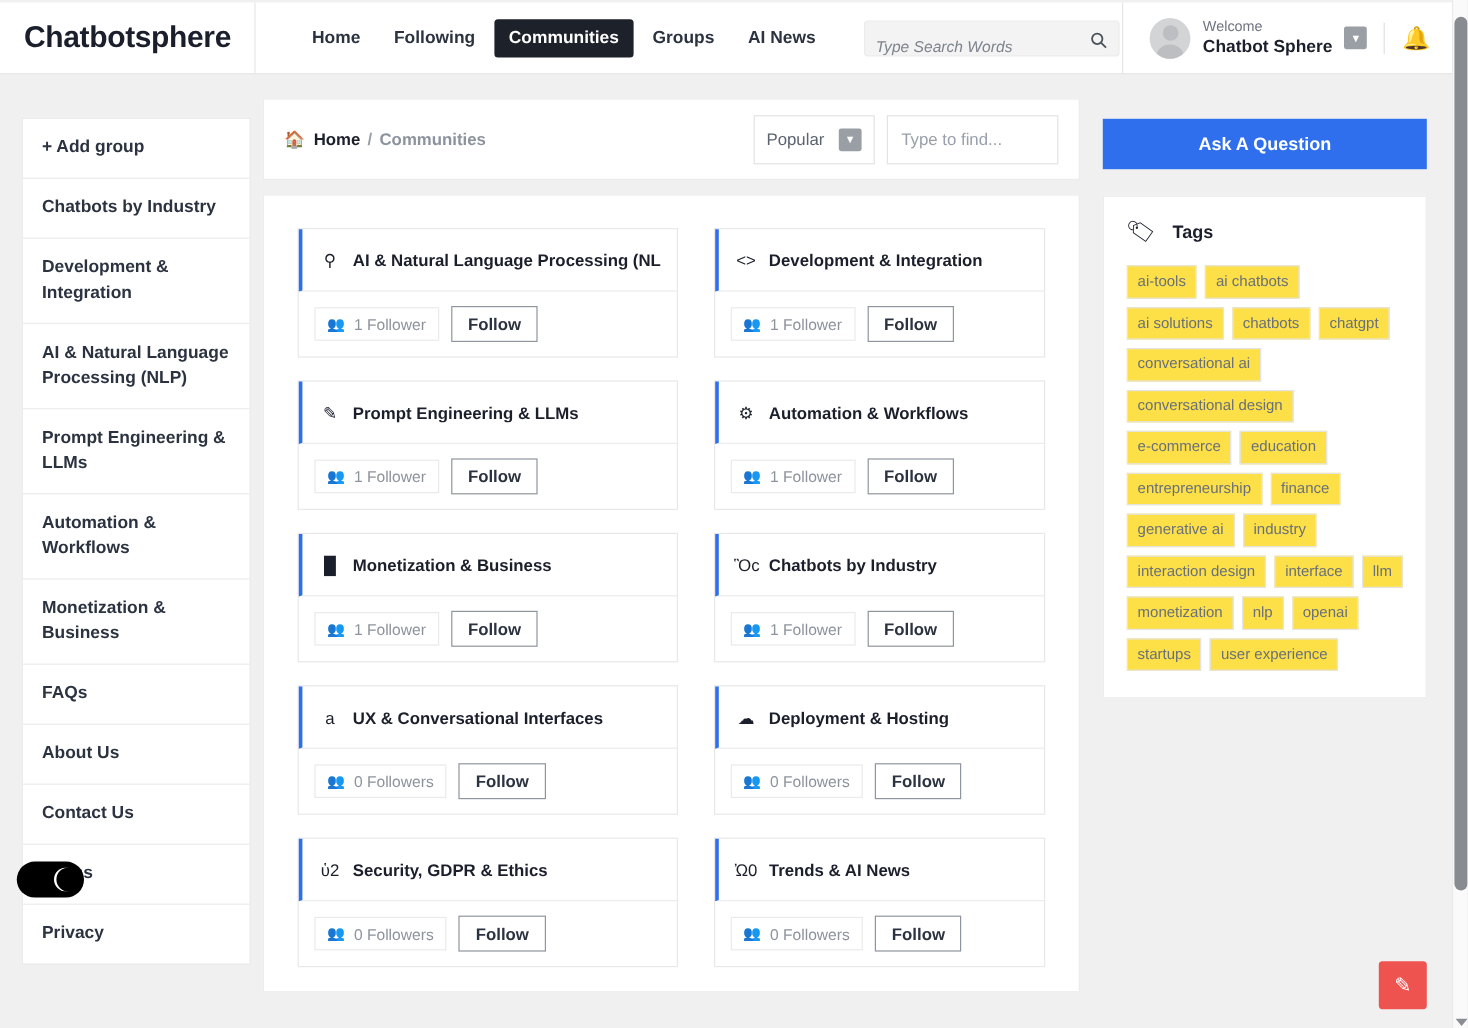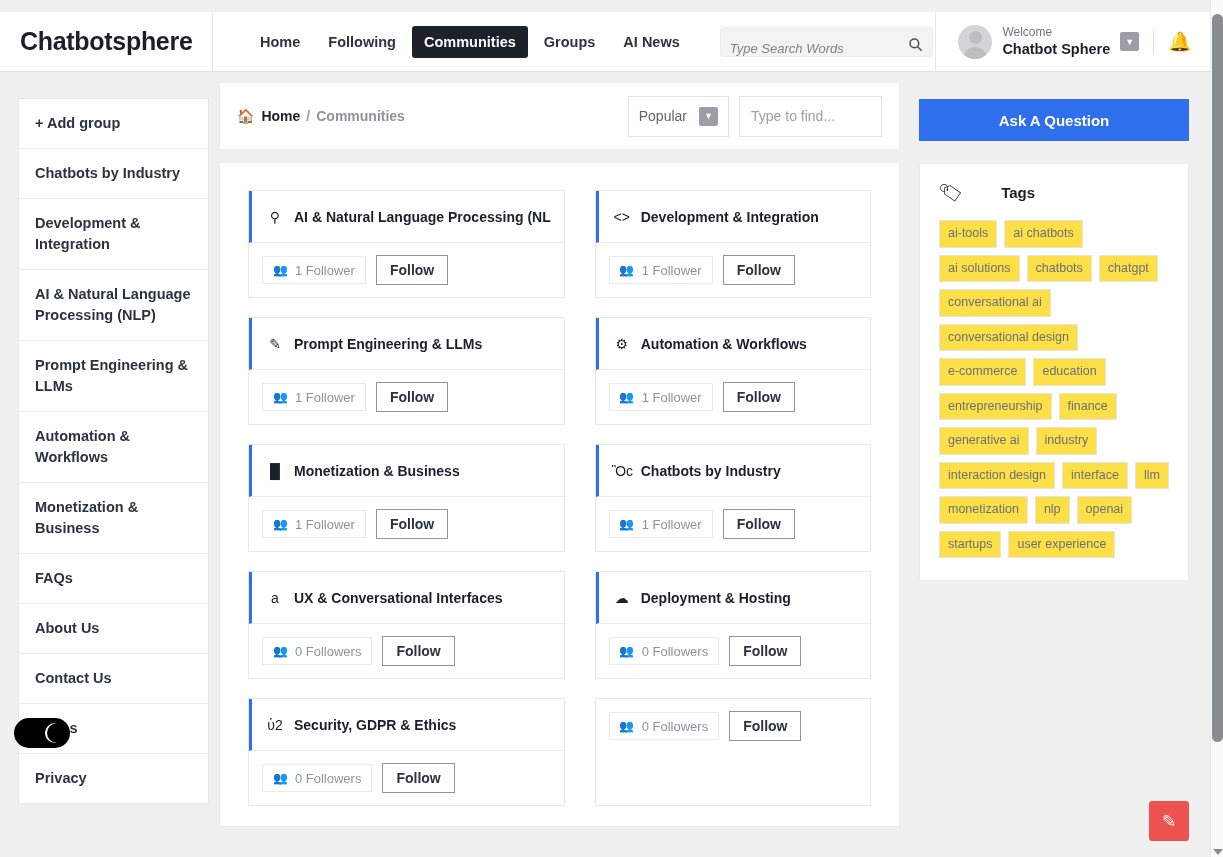--- a/index.html
+++ b/index.html
@@ -6,21 +6,21 @@
   html, body {
     width: 1223px; height: 857px;
     font-family: "Liberation Sans", sans-serif;
     background: #f0f0f0;
     overflow: hidden;
   }
   .page { position: relative; width: 1223px; height: 857px; background: #f0f0f0; }
 
   
   .header {
-    position: absolute; top: 12px; left: 0; width: 1210px; height: 60px;
+    position: absolute; top: 2px; left: 0; width: 1210px; height: 60px;
     background: #ffffff; display: flex; align-items: center;
     border-bottom: 1px solid #e2e2e2;
   }
   .brand {
     width: 213px; height: 60px; display: flex; align-items: center;
     padding-left: 20px; border-right: 1px solid #e6e6e6;
   }
   .brand-text { font-size: 25px; font-weight: bold; color: #1b1f2b; letter-spacing: -0.3px; }
 
   .mainnav { display: flex; align-items: center; gap: 4px; margin-left: 35px; }
@@ -163,21 +163,21 @@
     width: 270px; height: 42px; background: #2f6fed; color: #ffffff;
     border: none; font-family: "Liberation Sans", sans-serif;
     font-size: 15px; font-weight: bold; cursor: pointer;
   }
   .tagspanel {
     margin-top: 22px; background: #ffffff; border: 1px solid #ececec;
     padding: 17px 19px 22px 19px;
   }
   .tagshead { display: flex; align-items: center; gap: 14px; margin-bottom: 16px; }
   .tag-ico { font-size: 19px; color: #1b1f2b; transform: rotate(-10deg); }
-  .tagshead-title { font-size: 15px; font-weight: bold; color: #1b1f2b; margin-left: 24px; }
+  .tagshead-title { font-size: 15px; font-weight: bold; color: #1b1f2b; }
   .taglist { display: flex; flex-wrap: wrap; gap: 7px; }
   .tagchip {
     border: 1px solid #e4e4e4; background: #fde047; padding: 4px 8px;
     font-size: 12.5px; color: #6a7079; cursor: pointer; line-height: 1.4;
   }
 
   
   .fab {
     position: absolute; left: 1149px; top: 801px; width: 40px; height: 40px;
     background: #ef5350; border-radius: 3px;
@@ -396,20 +396,24 @@
           </div>
           <div class="ccard-body">
             <div class="fcount">
               <span class="fcount-ico">👥</span>
               <span>0 Followers</span>
             </div>
             <button class="followbtn">Follow</button>
           </div>
         </div>
         <div class="ccard">
+          <div class="ccard-head">
+            <span class="ccard-ico">Ὠ0</span>
+            <span class="ccard-title">Trends &amp; AI News</span>
+          </div>
           <div class="ccard-body">
             <div class="fcount">
               <span class="fcount-ico">👥</span>
               <span>0 Followers</span>
             </div>
             <button class="followbtn">Follow</button>
           </div>
         </div>
       </div>
   </div>

